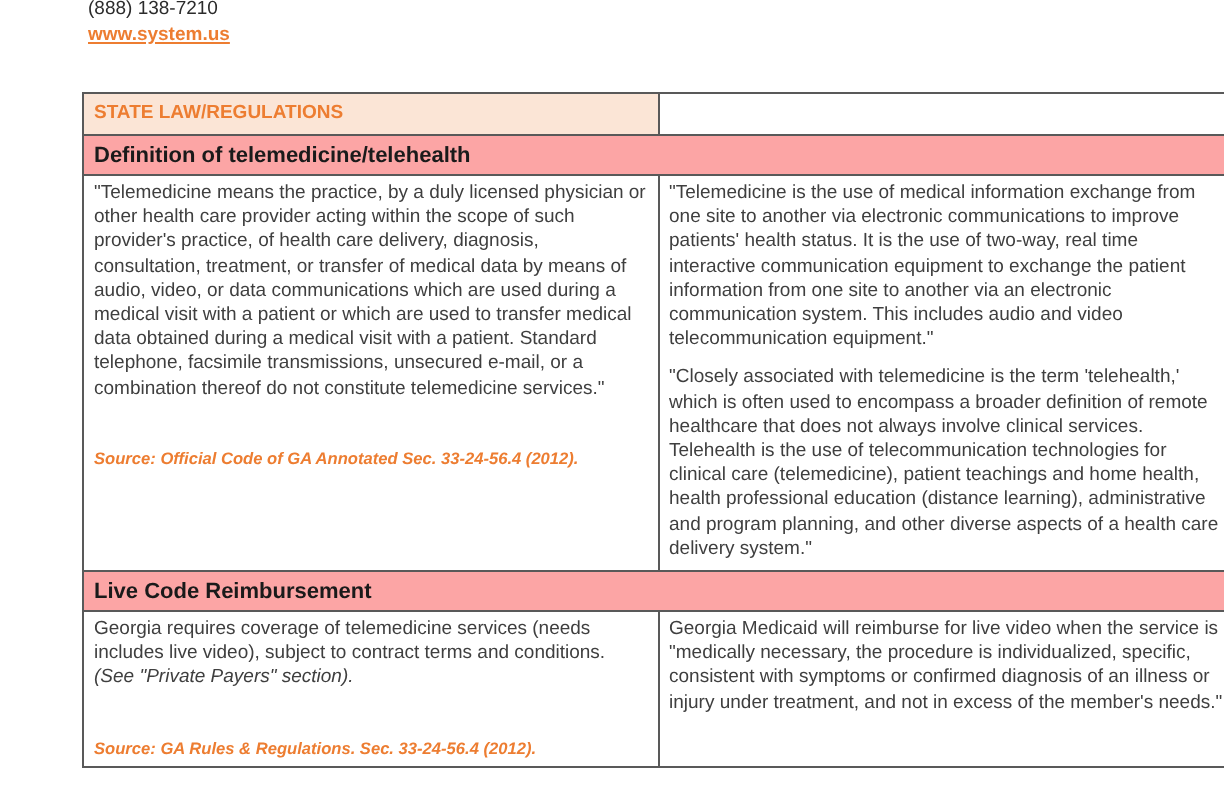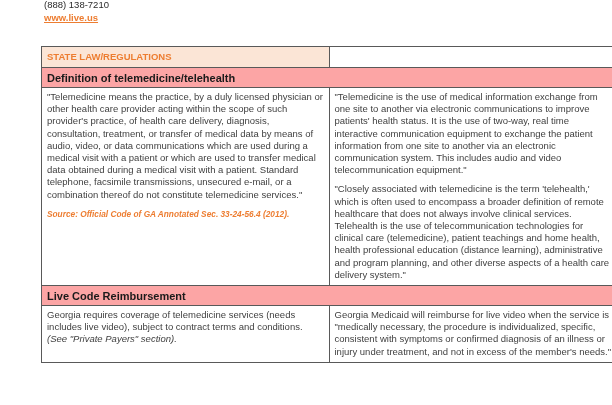--- a/index.html
+++ b/index.html
@@ -62,30 +62,30 @@
   }
   .cell.left { border-right: 1px solid #595959; }
   .cell p { margin: 0 0 7px 0; }
   .cell p:last-of-type { margin-bottom: 0; }
   .source {
     color: #ed7d31;
     font-weight: bold;
     font-style: italic;
     font-size: 8.3px;
     line-height: 10px;
-    margin-top: 8px;
+    margin-top: 23px;
   }
   .inote { font-style: italic; }
 </style>
 </head>
 <body>
 
 <div class="contact">
   <div class="phone">(888) 138-7210</div>
-  <div class="site"><a>www.live.us</a></div>
+  <div class="site"><a>www.system.us</a></div>
 </div>
 
 <div class="tbl">
 
   <div class="row hrow">
     <div class="cell left">STATE LAW/REGULATIONS</div>
   </div>
 
   <div class="srow">Definition of telemedicine/telehealth</div>
 
@@ -98,19 +98,20 @@
       <p>"Telemedicine is the use of medical information exchange from one site to another via electronic communications to improve patients' health status. It is the use of two-way, real time interactive communication equipment to exchange the patient information from one site to another via an electronic communication system. This includes audio and video telecommunication equipment."</p>
       <p>"Closely associated with telemedicine is the term 'telehealth,' which is often used to encompass a broader definition of remote healthcare that does not always involve clinical services.  Telehealth is the use of telecommunication technologies for clinical care (telemedicine), patient teachings and home health, health professional education (distance learning), administrative and program planning, and other diverse aspects of a health care delivery system."</p>
     </div>
   </div>
 
   <div class="srow">Live Code Reimbursement</div>
 
   <div class="row">
     <div class="cell left">
       <p><span>Georgia requires coverage of telemedicine services (needs includes live video), subject to contract terms and conditions. </span><span class="inote">(See "Private Payers" section).</span></p>
+      <div class="source">Source: GA Rules &amp; Regulations. Sec. 33-24-56.4 (2012).</div>
     </div>
     <div class="cell">
       <p>Georgia Medicaid will reimburse for live video when the service is "medically necessary, the procedure is individualized, specific, consistent with symptoms or confirmed diagnosis of an illness or injury under treatment, and not in excess of the member's needs."</p>
     </div>
   </div>
 
 </div>
 
 </body></html>

